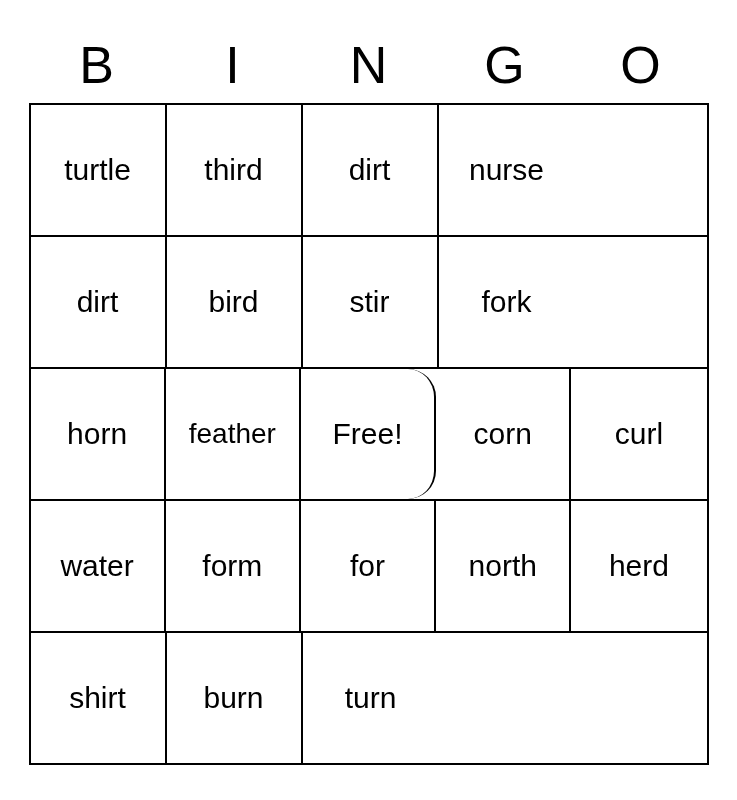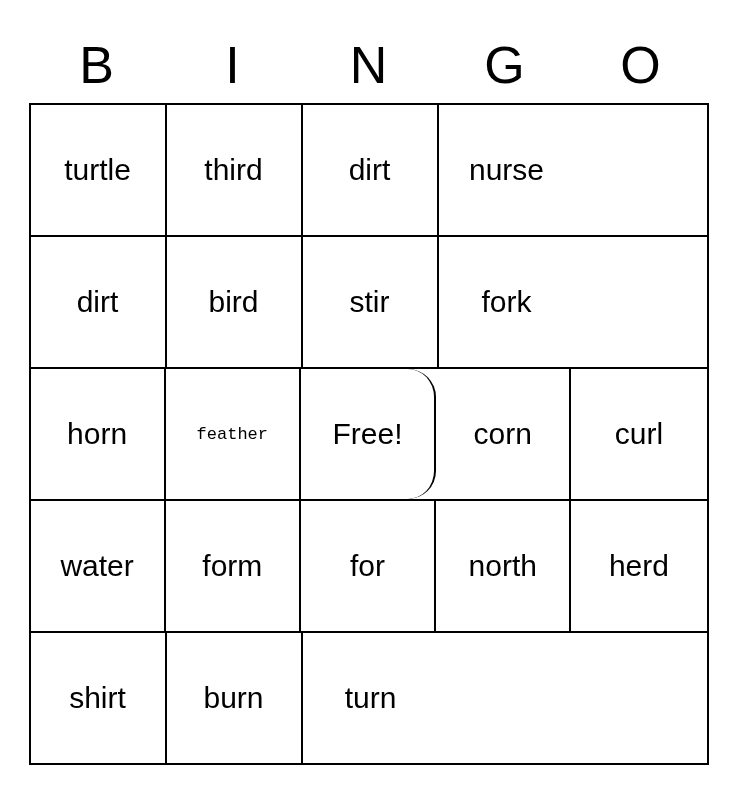--- a/index.html
+++ b/index.html
@@ -72,22 +72,21 @@
     .bingo-cell:last-child {
       border-right: none;
     }
 
     .bingo-cell.free {
       font-size: 30px;
       border-radius: 28px;
     }
 
     .bingo-cell.small-text {
-      font-size: 17px;
-      font-family: Liberation Mono, monospace;
+      font-size: 28px;
     }
   </style>
 </head>
 <body>
 
 <div class="bingo-container">
   <div class="bingo-header">
   <div class="bingo-letter">B</div>
       <div class="bingo-letter">I</div>
       <div class="bingo-letter">N</div>

